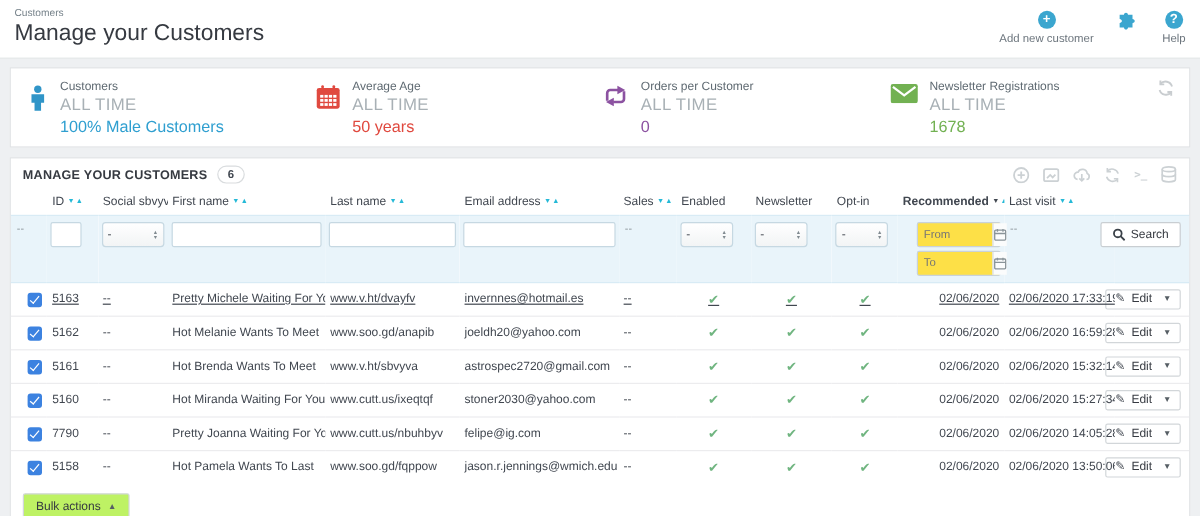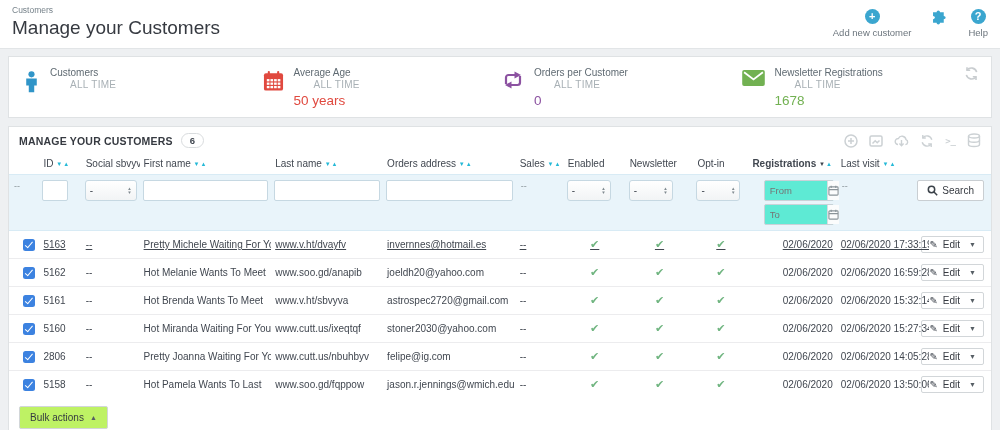--- a/index.html
+++ b/index.html
@@ -20,21 +20,21 @@
                 font-size:11px; font-weight:700; display:flex; align-items:center; justify-content:center; line-height:1; }
   .tb-label{ font-size:9.5px; color:#6c757d; white-space:nowrap;text-align:center; }
   .puzzle svg{ display:block; }
 
   
   .kpi-strip{ background:#fff; border:1px solid #dfe2e4; margin:7px 8px 0; display:flex;
               padding:10px 10px 9px 14px; position:relative; }
   .kpi{ flex:1 1 0; display:flex; gap:10px; align-items:flex-start; }
   .kpi-icon{ margin-top:3px; }
   .kpi-title{ font-size:10px; color:#5f6a72; }
-  .kpi-period{ font-size:10px; color:#a8b0b5; letter-spacing:.3px; margin-top:1px;margin-left:20px; }
+  .kpi-period{ font-size:14px; color:#a8b0b5; letter-spacing:.3px; margin-top:1px; }
   .kpi-value{ font-size:13.5px; margin-top:3px; }
   .kpi-refresh{ position:absolute; right:12px; top:9px; cursor:pointer; }
 
   
   .panel{ background:#fff; border:1px solid #dfe2e4; margin:8px 8px 0; }
   .panel-head{ display:flex; align-items:center; padding:6px 10px 5px; }
   .panel-title{ font-size:10.5px; font-weight:700; color:#363a41; letter-spacing:.2px; }
   .count-badge{ margin-left:8px; font-size:9.5px; font-weight:700; border:1px solid #d9dcde;
                 border-radius:9px; padding:1px 8px; color:#414750; background:#fff; }
   .panel-tools{ margin-left:auto; display:flex; gap:11px; align-items:center; }
@@ -60,21 +60,21 @@
   tr.filter-row td{ vertical-align:top; padding:5px 3px; }
   .f-dash{ color:#8a9499; font-size:9px; padding-left:2px; }
   .f-input{ width:100%; height:21px; border:1px solid #c6d8e2; border-radius:2px; background:#fff;
             font-size:10px; padding:0 4px; color:#414750; outline:none; font-family:inherit; }
   .f-input.small{ width:26px; }
   .f-select{ height:21px; background:linear-gradient(#fff,#f2f4f5); border:1px solid #c6d8e2; border-radius:3px;
              display:inline-flex; align-items:center; justify-content:space-between; padding:0 4px; cursor:pointer; }
   .f-select .fval{ font-size:10px; color:#414750; }
   .f-select .fstep{ display:flex; flex-direction:column; line-height:4px; font-size:4.5px; color:#808a90; margin-left:6px; }
   .w-select{ width:52px; } .n-select{ width:44px; }
-  .dategroup{ display:flex; width:70px; border:1px solid #c9d2d8; border-radius:2px; background:#5eead4; height:21px; }
+  .dategroup{ display:flex; width:70px; border:1px solid #c9d2d8; border-radius:2px; background:#fde047; height:21px; }
   .dategroup + .dategroup{ margin-top:3px; }
   .dategroup input{ border:0; width:62px; font-size:9.5px; padding:0 5px; outline:none; color:#414750; font-family:inherit; background:transparent; }
   .date-addon{ flex:1; border-left:1px solid #d7dde1; display:flex; align-items:center; justify-content:center; background:#fbfcfc; cursor:pointer; }
   .search-btn{ float:right; display:inline-flex; align-items:center; gap:4px; background:#fff; border:1px solid #c9ced2;
                border-radius:2px; padding:4px 9px; font-size:10px; color:#363a41; cursor:pointer; margin-right:4px; }
 
   
   tr.data-row{ border-top:1px solid #ececee; }
   tr.data-row:first-of-type{ border-top:none;text-decoration:underline; }
   .cb{ width:12px; height:12px; background:#3c82e0; border-radius:2.5px; display:inline-block; position:relative; cursor:pointer; vertical-align:middle; }
@@ -124,20 +124,21 @@
   <div class="kpi">
     <span class="kpi-icon">
       <svg width="17" height="24" viewBox="0 0 20 26" fill="#3095c8">
           <circle cx="10" cy="4" r="3.6"></circle>
           <path d="M3.8 9h12.4v8.2h-3v8h-6.4v-8h-3z"></path>
         </svg>
     </span>
     <div>
       <div class="kpi-title">Customers</div>
       <div class="kpi-period">ALL TIME</div>
+      <div class="kpi-value" style="color:#2f9fd0">100% Male Customers</div>
     </div>
   </div>
   <div class="kpi">
     <span class="kpi-icon">
       <svg width="21" height="22" viewBox="0 0 22 22" fill="#e0493f">
           <rect x="5" y="0.5" width="2.2" height="4.5" rx="1"></rect>
           <rect x="14.8" y="0.5" width="2.2" height="4.5" rx="1"></rect>
           <rect x="1" y="3" width="20" height="18" rx="2"></rect>
           <g fill="#fff">
             <rect x="4" y="9" width="2.8" height="2.4"></rect>
@@ -259,26 +260,26 @@
         <col class="c-visit">
         <col class="c-act">
     </colgroup>
     <thead>
       <tr>
         <th class="first-col"></th>
         <th><span>ID</span> <span class="sort-carets sc-blue">▼▲</span></th>
         <th><span>Social sbvyva</span> <span class="sort-carets sc-blue">▼▲</span></th>
         <th><span>First name</span> <span class="sort-carets sc-blue">▼▲</span></th>
         <th><span>Last name</span> <span class="sort-carets sc-blue">▼▲</span></th>
-        <th><span>Orders address</span> <span class="sort-carets sc-blue">▼▲</span></th>
+        <th><span>Email address</span> <span class="sort-carets sc-blue">▼▲</span></th>
         <th><span>Sales</span> <span class="sort-carets sc-blue">▼▲</span></th>
         <th><span>Enabled</span></th>
         <th><span>Newsletter</span></th>
         <th><span>Opt-in</span></th>
-        <th class="active-sort col-right"><span>Registrations</span> <span class="sort-carets"><span class="sc-dark">▼</span><span class="sc-blue">▲</span></span></th>
+        <th class="active-sort col-right"><span>Recommended</span> <span class="sort-carets"><span class="sc-dark">▼</span><span class="sc-blue">▲</span></span></th>
         <th><span>Last visit</span> <span class="sort-carets sc-blue">▼▲</span></th>
         <th></th>
       </tr>
       <tr class="filter-row">
         <td class="first-col"><span class="f-dash">--</span></td>
         <td><input class="f-input small" style=""></td>
         <td>
           <span class="f-select w-select">
             <span class="fval">-</span>
             <span class="fstep">
@@ -436,21 +437,21 @@
       <span class="edit-btn">
         <span class="pencil">✎</span>
         <span>Edit</span>
         <span class="edit-caret">▼</span>
       </span>
     </td>
   </tr>
 
   <tr class="data-row">
     <td class="first-col"><span class="cb"></span></td>
-    <td>2806</td>
+    <td>7790</td>
     <td>--</td>
     <td>Pretty Joanna Waiting For You</td>
     <td>www.cutt.us/nbuhbyv</td>
     <td>felipe@ig.com</td>
     <td>--</td>
     <td class="col-center"><span class="gcheck">✔</span></td>
     <td class="col-center"><span class="gcheck">✔</span></td>
     <td class="col-center"><span class="gcheck">✔</span></td>
     <td class="col-right">02/06/2020</td>
     <td>02/06/2020 14:05:28</td>

